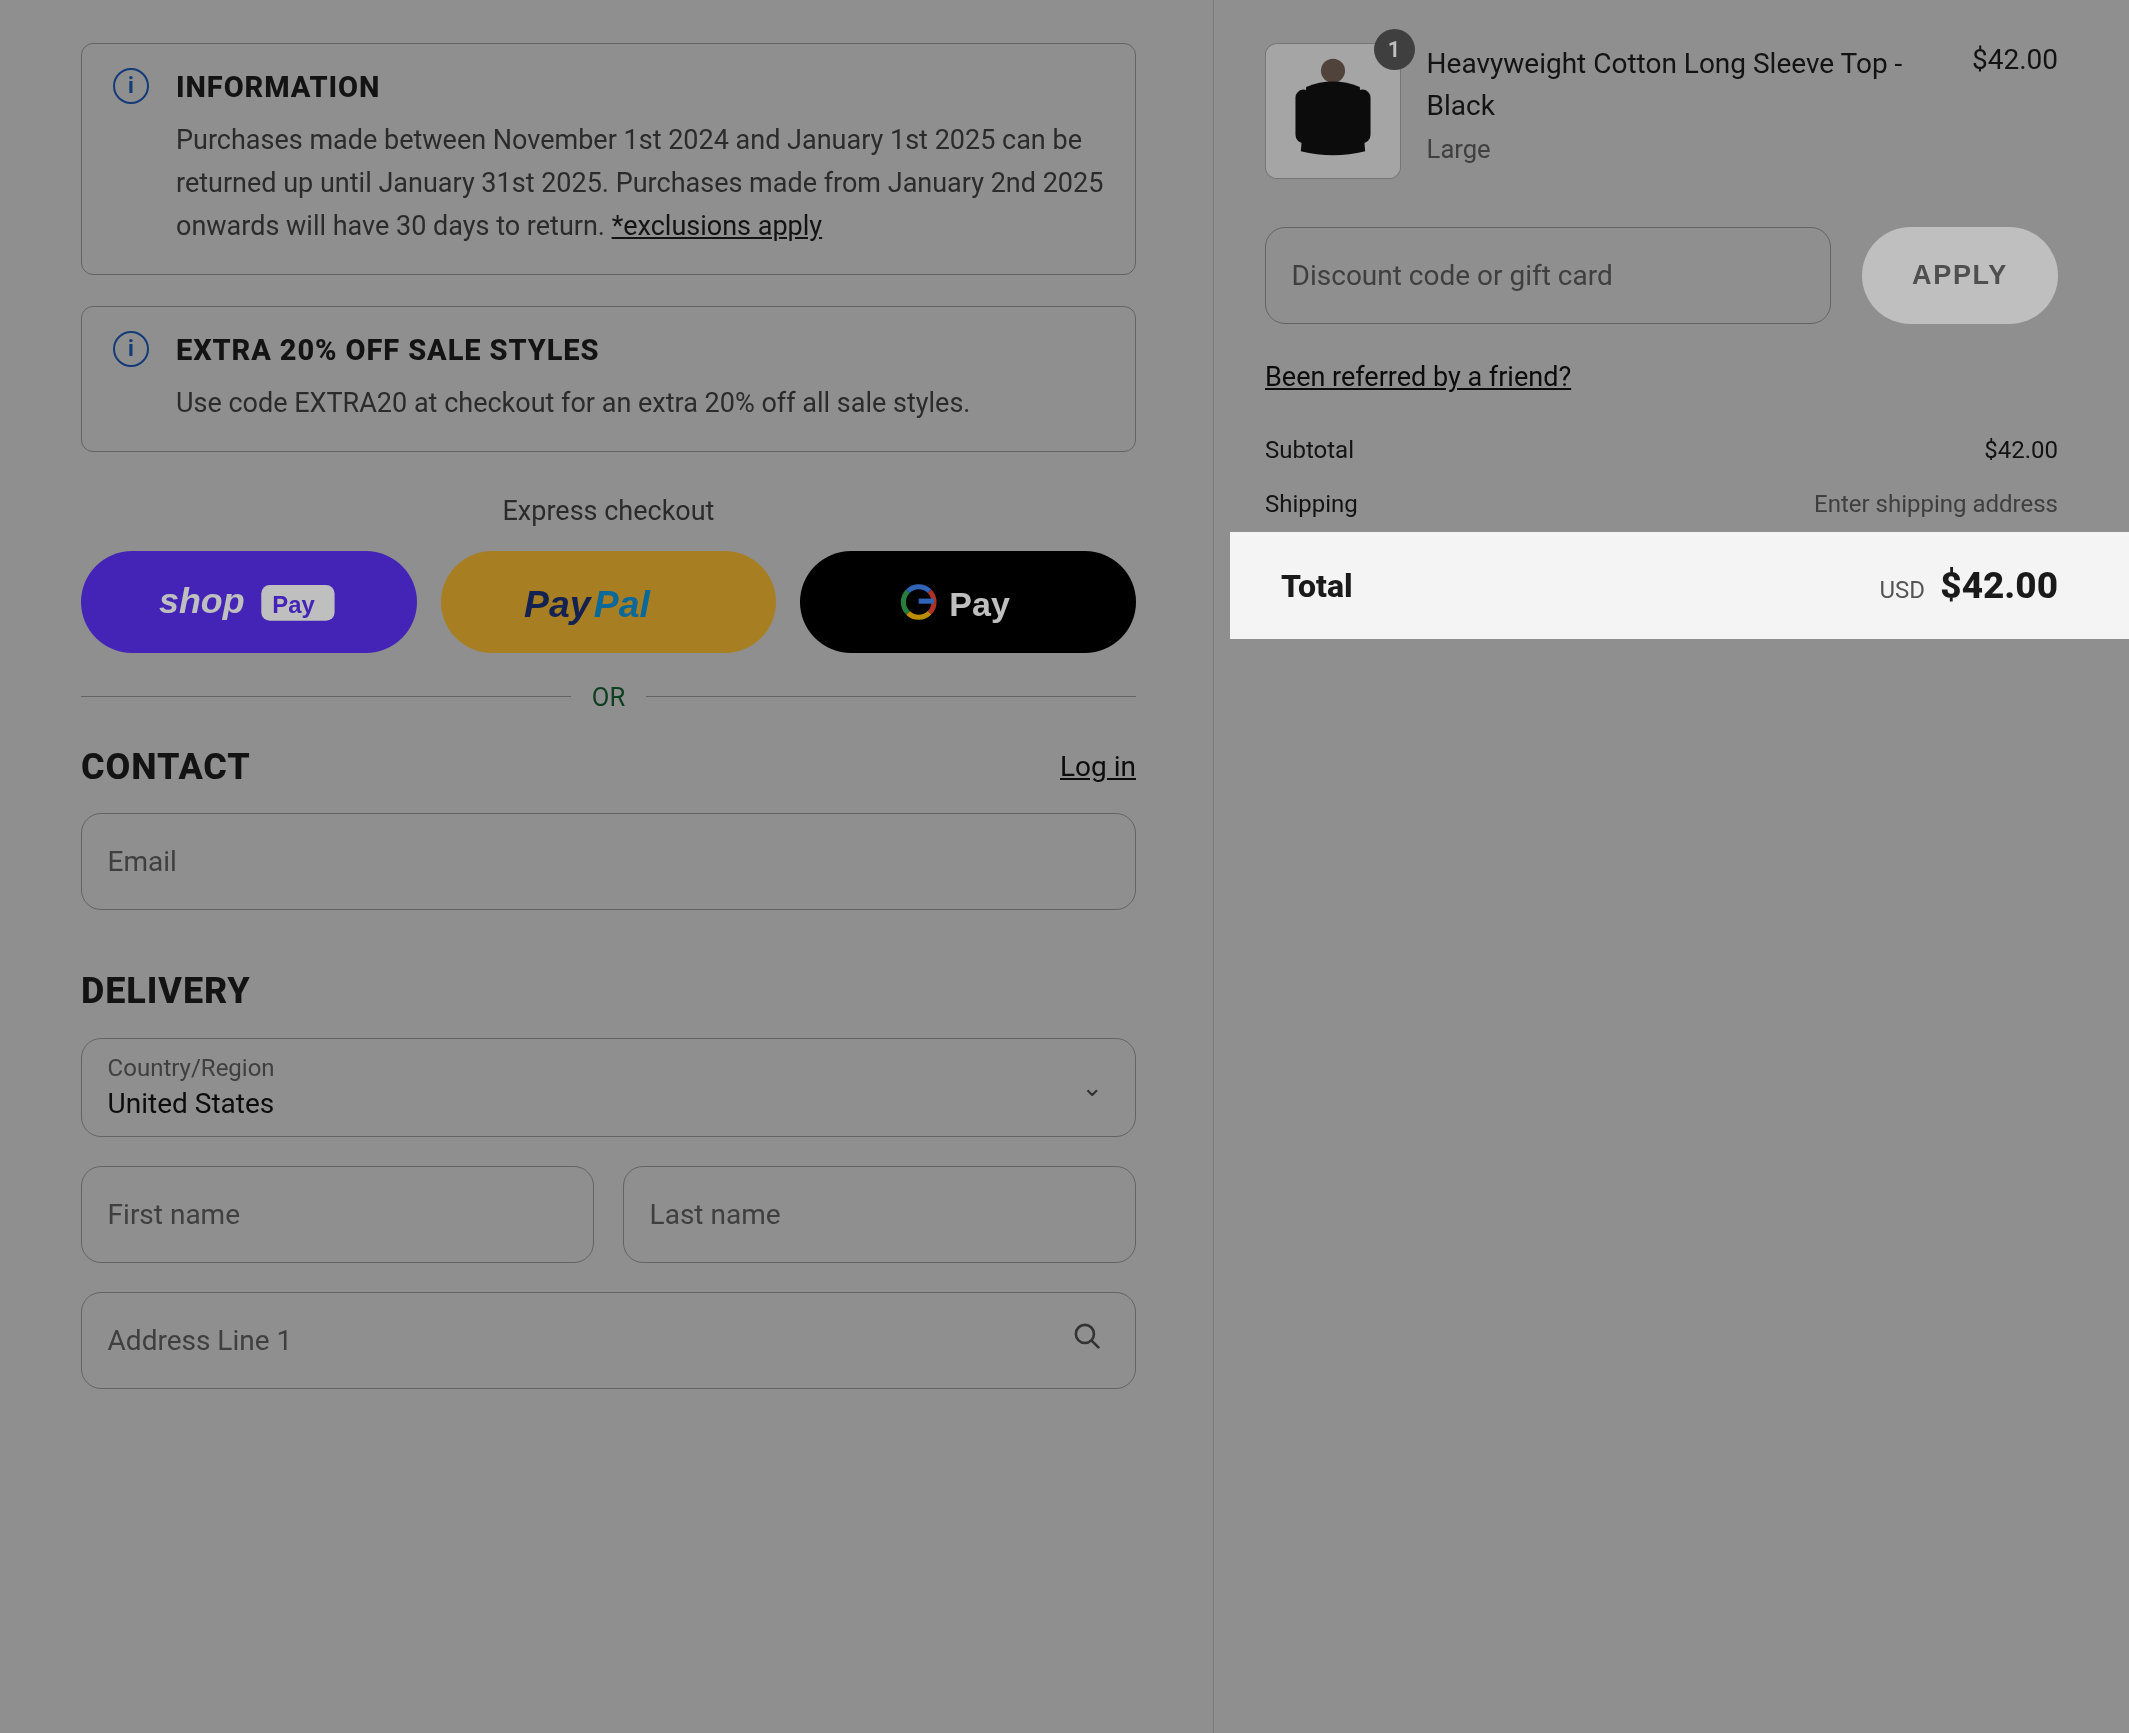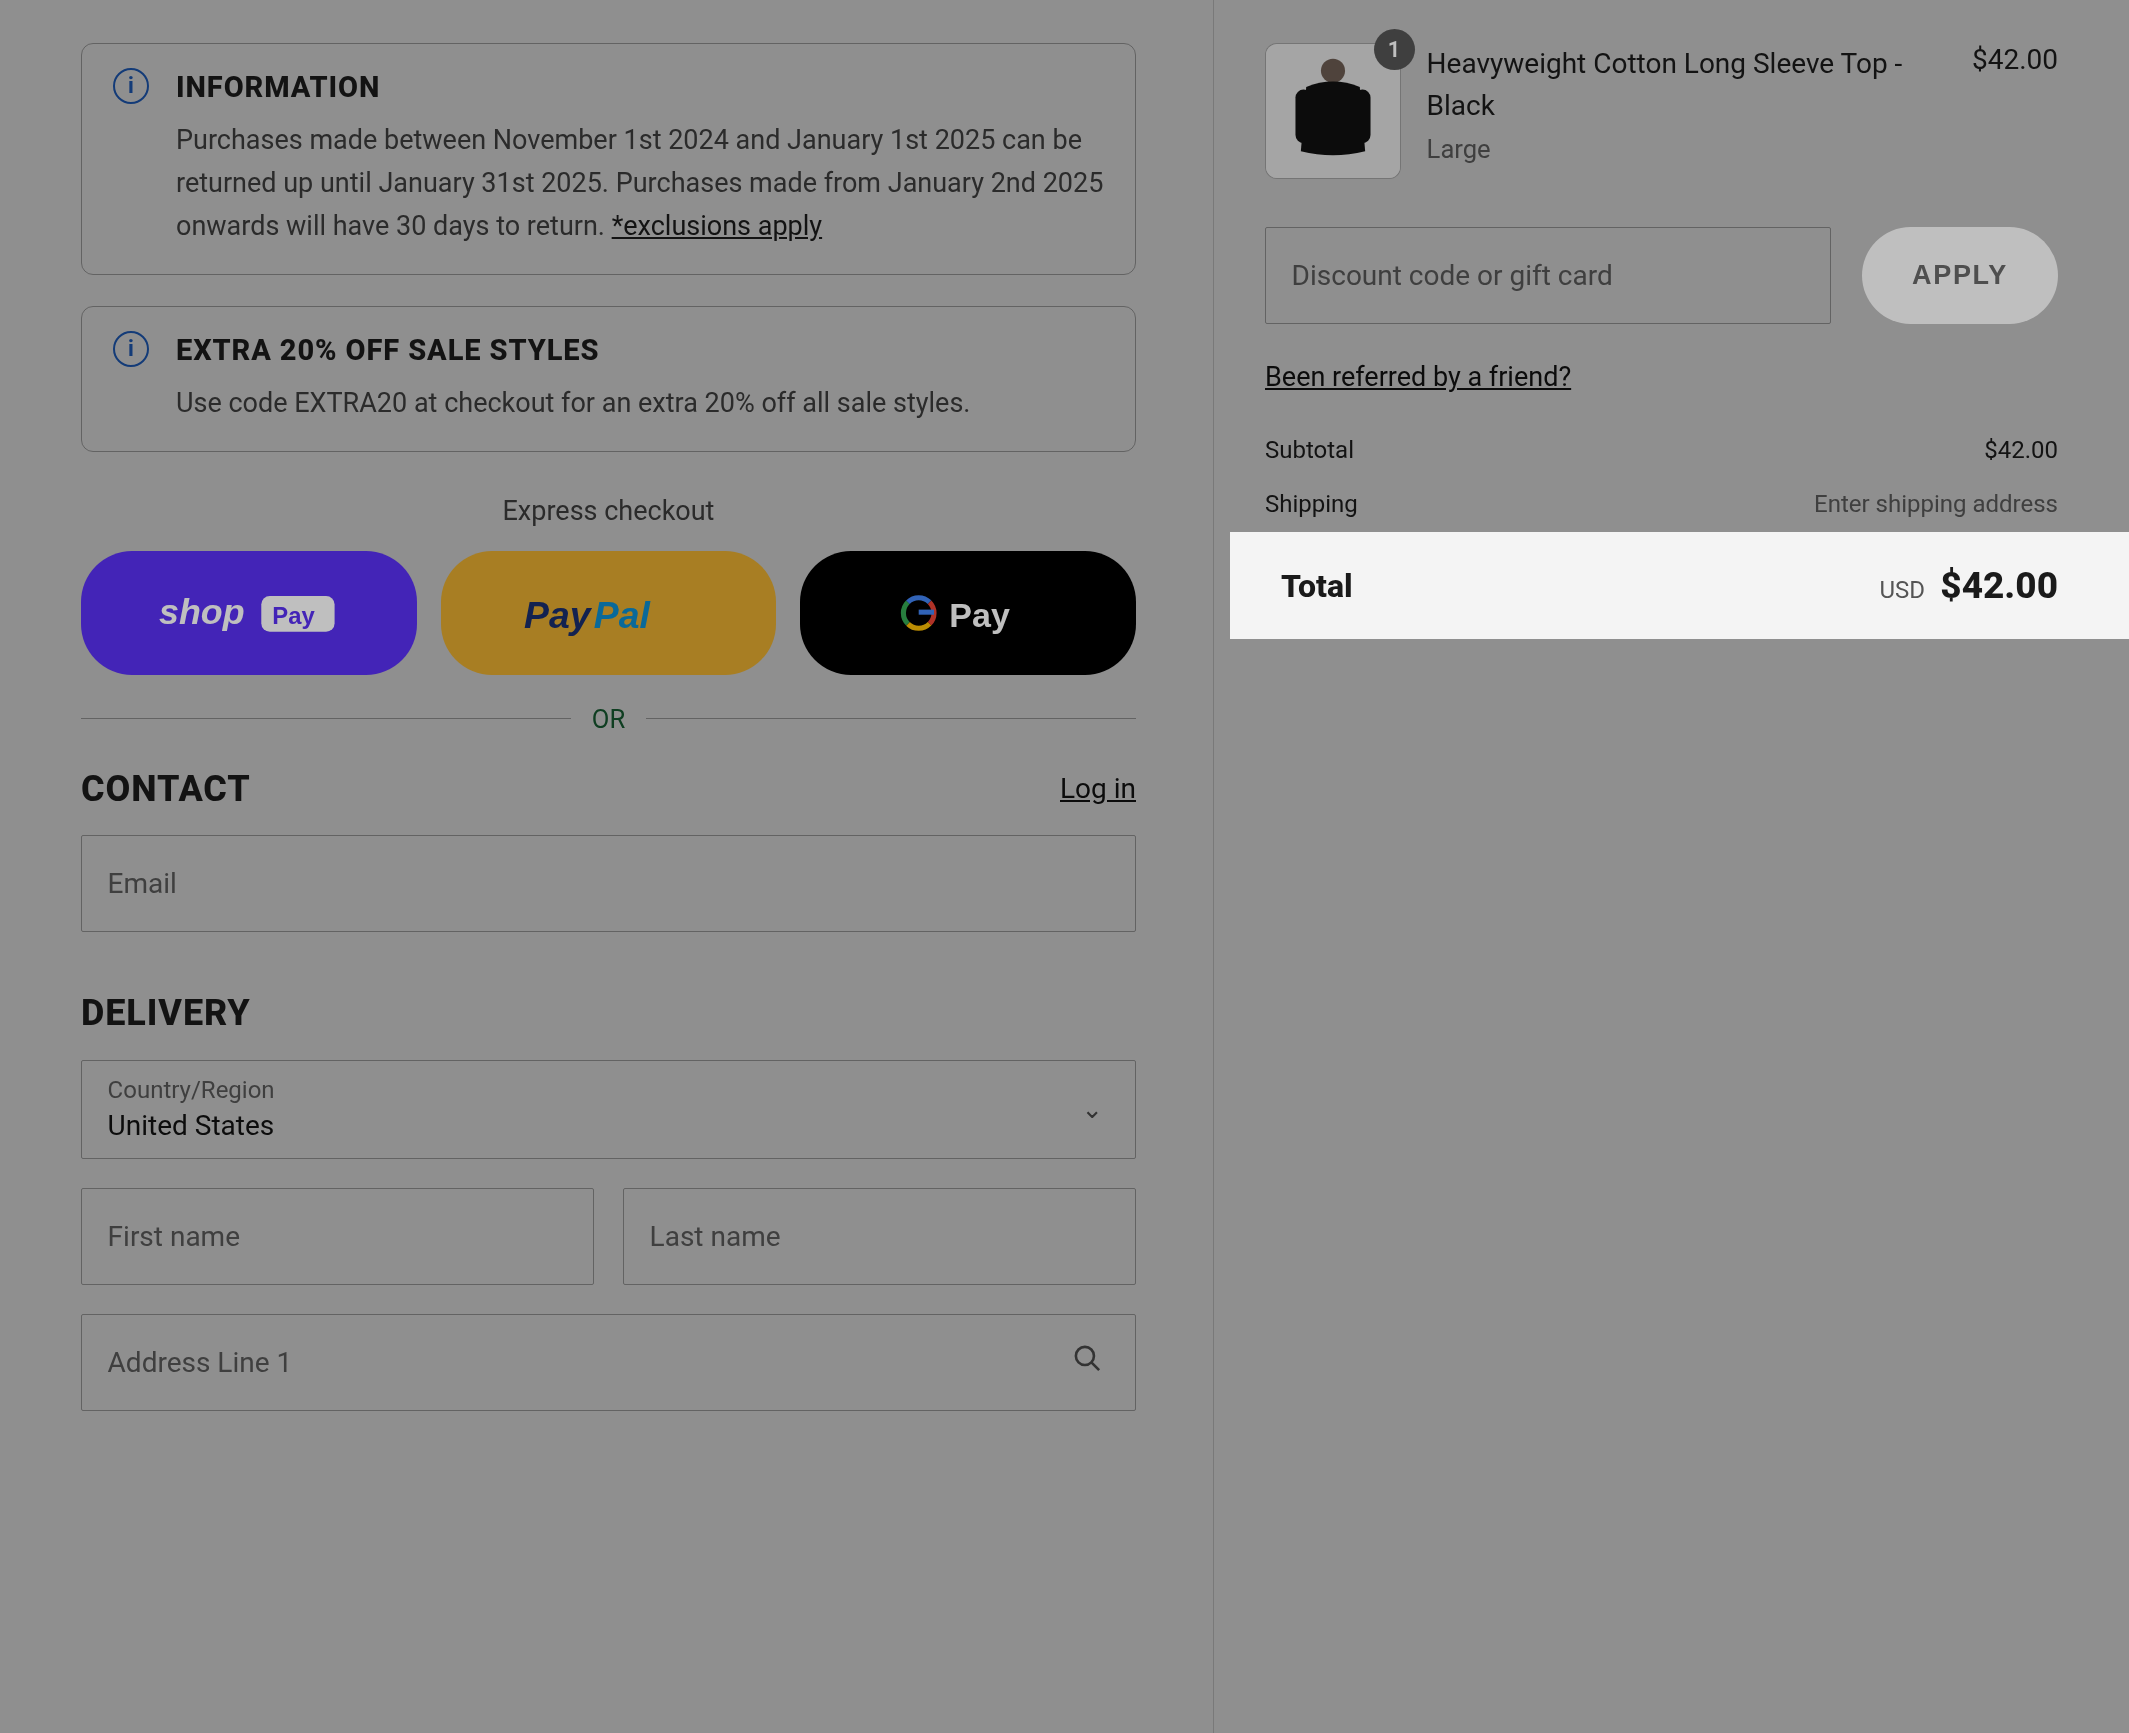--- a/index.html
+++ b/index.html
@@ -76,21 +76,21 @@
     color: #3a3a3a;
     margin: 43px 0 24px;
   }
   .pay-row {
     display: flex;
     gap: 24px;
     margin-bottom: 29px;
   }
   .pay-btn {
     flex: 1;
-    height: 124px;
+    height: 102px;
     border-radius: 51px;
     border: none;
     cursor: pointer;
     display: flex;
     align-items: center;
     justify-content: center;
     font-weight: 700;
   }
   .shoppay { background: #5a31f4; color: #fff; }
   .paypal  { background: #e0a92f; color: #111; }
@@ -106,21 +106,21 @@
     display:flex; justify-content:space-between; align-items:center;
     margin: 34px 0 25.6px;
   }
   .section-title {
     font-size:36px; font-weight:800; letter-spacing:0.9px;
   }
   .login-link { font-size:28px; text-decoration:underline; color:#111;}
 
   .field {
     border:1.7px solid rgba(0,0,0,0.3);
-    border-radius:2px;
+    border-radius:20px;
     padding: 31px 25.6px;
     font-size:28px;
     color:#555;
     margin-bottom:29px;
     background:transparent;
     position:relative;
   }
   .field.small-label {
     padding: 15.3px 25.6px 15.3px 25.6px;
   }

